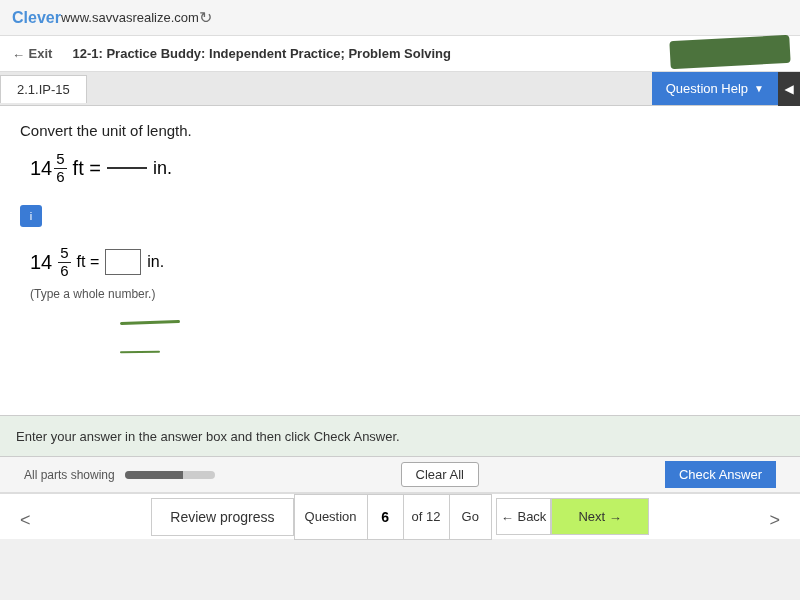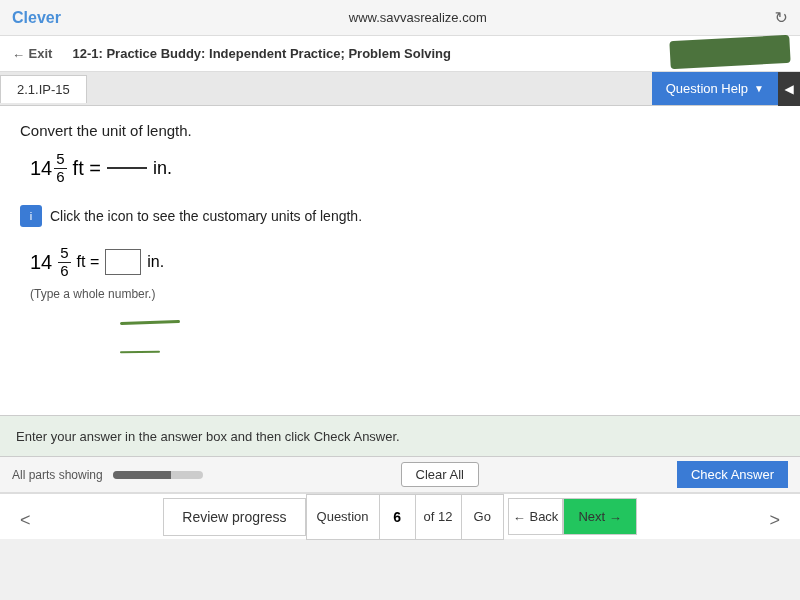--- a/index.html
+++ b/index.html
@@ -5,21 +5,20 @@
     * { margin: 0; padding: 0; box-sizing: border-box; }
     body { font-family: Arial, sans-serif; background: #f0f0f0; width: 800px; height: 600px; overflow: hidden; }
 
     
     .browser-bar {
       background: #f5f5f5;
       border-bottom: 1px solid #ddd;
       padding: 6px 12px;
       display: flex;
       align-items: center;
-      justify-content: space-between;
       height: 36px;
     }
     .clever-logo {
       color: #4a90d9;
       font-weight: bold;
       font-size: 16px;
     }
     .browser-url {
       font-size: 13px;
       color: #333;
@@ -226,21 +225,21 @@
       color: #333;
       border-bottom: 1px solid #ccc;
       height: 32px;
       display: flex;
       align-items: center;
     }
 
     
     .check-bar {
       background: #f5f5f5;
-      padding: 6px 12px;
+      padding: 6px 24px;
       display: flex;
       align-items: center;
       justify-content: space-between;
       border-bottom: 1px solid #ddd;
       height: 36px;
     }
     .parts-showing {
       font-size: 12px;
       color: #555;
       display: flex;
@@ -347,23 +346,23 @@
       padding: 10px 4px;
       font-size: 13px;
       cursor: pointer;
       color: #333;
       display: flex;
       align-items: center;
       gap: 4px;
       margin-left: 4px;
     }
     .next-btn {
-      background: #22c55e;
+      background: #bef264;
       border: 1px solid #ccc;
-      padding: 10px 14px;
+      padding: 10px 26px;
       font-size: 13px;
       cursor: pointer;
       color: #333;
       display: flex;
       align-items: center;
       gap: 4px;
     }
 
     
     .page-arrows {
@@ -420,21 +419,20 @@
         <span class="frac-den">6</span>
       </div>
     </div>
     <span class="equals">ft =</span>
     <span class="blank"></span>
     <span class="unit-label">in.</span>
   </div>
 
   <div class="icon-instruction">
     <div class="blue-icon">i</div>
-    <span class="instruction-text">Click the icon to see the customary units of length.</span>
   </div>
 
   <div class="input-fraction-row">
     <span class="whole-num">14</span>
     <div class="fraction">
       <span class="frac-num">5</span>
       <span class="frac-den">6</span>
     </div>
     <span style="font-size:16px;">ft =</span>
     <input type="text" class="answer-box" style="">

